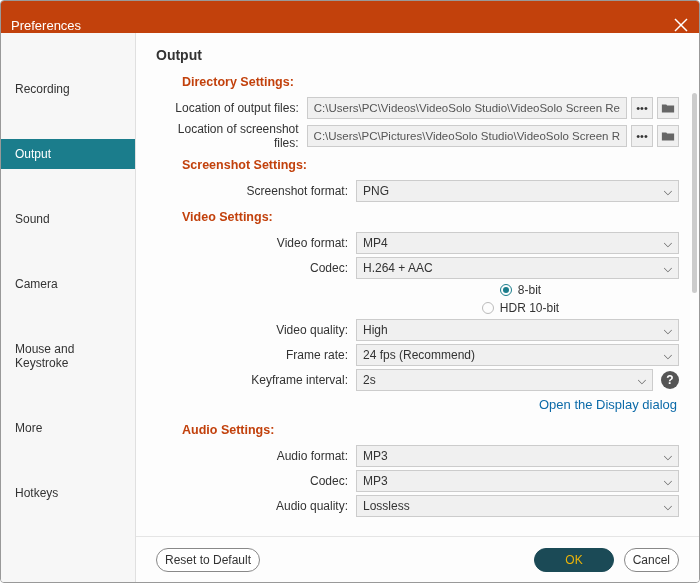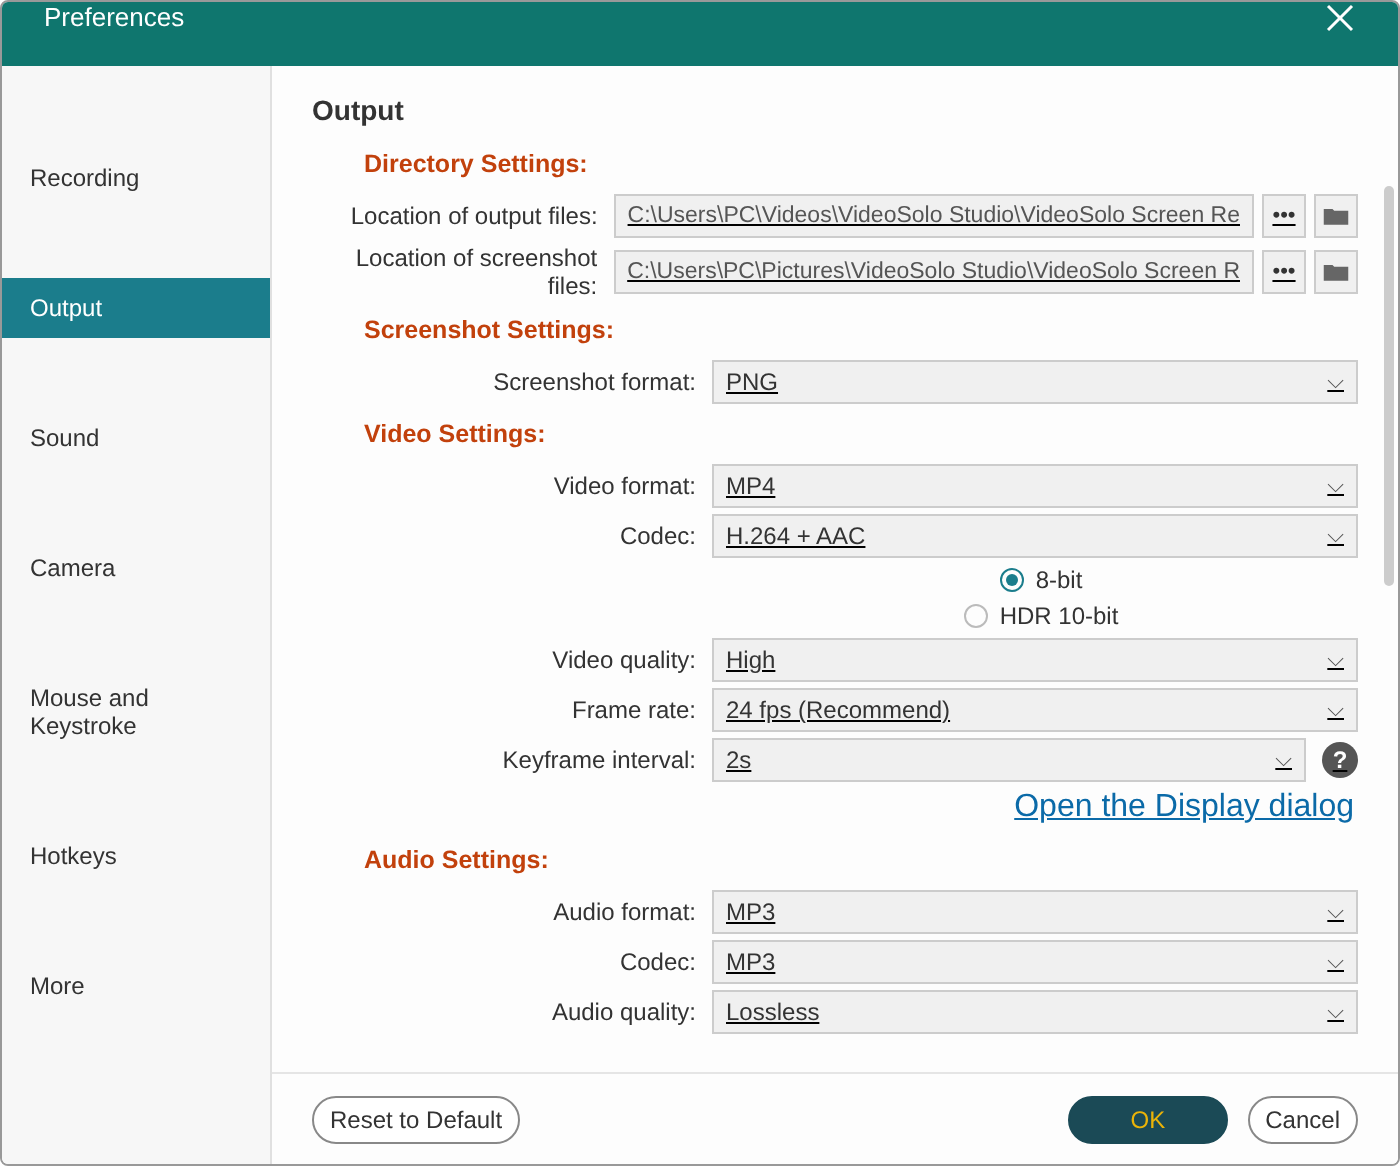--- a/index.html
+++ b/index.html
@@ -1,43 +1,43 @@
 <!DOCTYPE html>
 <html><head>
 <meta charset="utf-8">
 <style>
 * { box-sizing: border-box; margin: 0; padding: 0; font-family: "Segoe UI", Arial, sans-serif; }
 html, body { width: 700px; height: 583px; overflow: hidden; }
 .window { width: 700px; height: 583px; background: #fdfdfd; display: flex; flex-direction: column; border: 1px solid #999; border-radius: 4px; overflow: hidden; }
-.titlebar { height: 32px; background: #0f766e; color: #fff; display: flex; align-items: flex-start; padding: 0 21px; font-size: 13px; }
+.titlebar { height: 32px; background: #c2410c; color: #fff; display: flex; align-items: flex-end; padding: 0 10px; font-size: 13px; }
 .titlebar .title { flex: 1; }
 .titlebar .close { width: 16px; height: 16px; cursor: pointer; }
 .body { flex: 1; display: flex; overflow: hidden; }
 .sidebar { width: 135px; background: #f7f7f7; border-right: 1px solid #e0e0e0; padding-top: 6px; font-size: 12px; color: #333; }
 .sidebar-item { padding: 8px 14px; cursor: pointer; margin-top: 35px; }
 .sidebar-item.active { background: #1b7d8c; color: #fff; }
 .content { flex: 1; display: flex; flex-direction: column; overflow: hidden; }
 .content-inner { flex: 1; overflow-y: auto; padding: 14px 20px 8px 20px; position: relative; }
 .page-title { font-size: 14px; font-weight: bold; color: #333; margin-bottom: 12px; }
 .section-title { font-size: 12.5px; font-weight: bold; color: #c2410c; margin: 8px 0 8px 26px; }
 .row { display: flex; align-items: center; margin: 3px 0; justify-content: flex-end; }
 .row-label { width: 200px; text-align: right; font-size: 12px; color: #333; padding-right: 8px; }
-.row-ctrl { flex: 1; display: flex; align-items: center; gap: 4px; text-decoration: underline; }
+.row-ctrl { flex: 1; display: flex; align-items: center; gap: 4px; }
 .txt { flex: 1; height: 22px; border: 1px solid #ccc; background: #f0f0f0; font-size: 11.5px; color: #555; padding: 0 6px; display: flex; align-items: center; overflow: hidden; white-space: nowrap; }
 .sel { flex: 1; height: 22px; border: 1px solid #ccc; background: #f0f0f0; font-size: 12px; color: #333; padding: 0 6px; display: flex; align-items: center; justify-content: space-between; cursor: pointer; gap: 11px; }
 .chev { font-size: 11px; color: #555; }
 .sqbtn { width: 22px; height: 22px; border: 1px solid #ccc; background: #f0f0f0; cursor: pointer; display: flex; align-items: center; justify-content: center; font-size: 11px; color: #333; }
 .fold { color: #555; }
 .radio-row { display: flex; align-items: center; gap: 6px; margin: 4px 0 4px 206px; font-size: 12px; color: #333; justify-content: center; }
 .radio { width: 12px; height: 12px; border: 1.5px solid #1b7d8c; border-radius: 50%; display: inline-flex; align-items: center; justify-content: center; }
 .radio.off { border-color: #bbb; }
 .radio .dot { width: 6px; height: 6px; background: #1b7d8c; border-radius: 50%; }
 .help { width: 18px; height: 18px; border-radius: 50%; background: #555; color: #fff; font-size: 12px; font-weight: bold; display: flex; align-items: center; justify-content: center; margin-left: 4px; cursor: pointer; }
 .link-row { text-align: right; margin: 4px 0 10px 0; padding-right: 2px; }
-.link { color: #0b6aa8; font-size: 16px; text-decoration: underline; cursor: pointer; }
+.link { color: #0b6aa8; font-size: 13px; cursor: pointer; }
 .scrolltrack { position: absolute; right: 2px; top: 60px; width: 5px; height: 200px; background: #ccc; border-radius: 3px; }
 .footer { height: 46px; border-top: 1px solid #e5e5e5; display: flex; align-items: center; padding: 0 20px; gap: 10px; background: #fdfdfd; }
 .footer .spacer { flex: 1; }
 .btn { height: 24px; padding: 0 8px; border: 1px solid #888; border-radius: 12px; background: #fff; font-size: 12px; color: #333; cursor: pointer; display: flex; align-items: center; }
 .btn.primary { background: #1b4a56; color: #eab308; border-color: #1b4a56; padding: 0 30px; }
 </style>
 </head>
 <body>
 
 <div class="window">
@@ -51,22 +51,22 @@
     </span>
   </div>
 
   <div class="body">
     <div class="sidebar">
       <div class="sidebar-item"><span>Recording</span></div>
       <div class="sidebar-item active"><span>Output</span></div>
       <div class="sidebar-item"><span>Sound</span></div>
       <div class="sidebar-item"><span>Camera</span></div>
       <div class="sidebar-item"><span>Mouse and Keystroke</span></div>
+      <div class="sidebar-item"><span>More</span></div>
       <div class="sidebar-item"><span>Hotkeys</span></div>
-      <div class="sidebar-item"><span>More</span></div>
     </div>
 
     <div class="content">
       <div class="content-inner">
         <div class="scrolltrack"></div>
         <div class="page-title">Output</div>
 
         <div class="section-title">Directory Settings:</div>
         <div class="row">
           <div class="row-label">Location of output files:</div>

